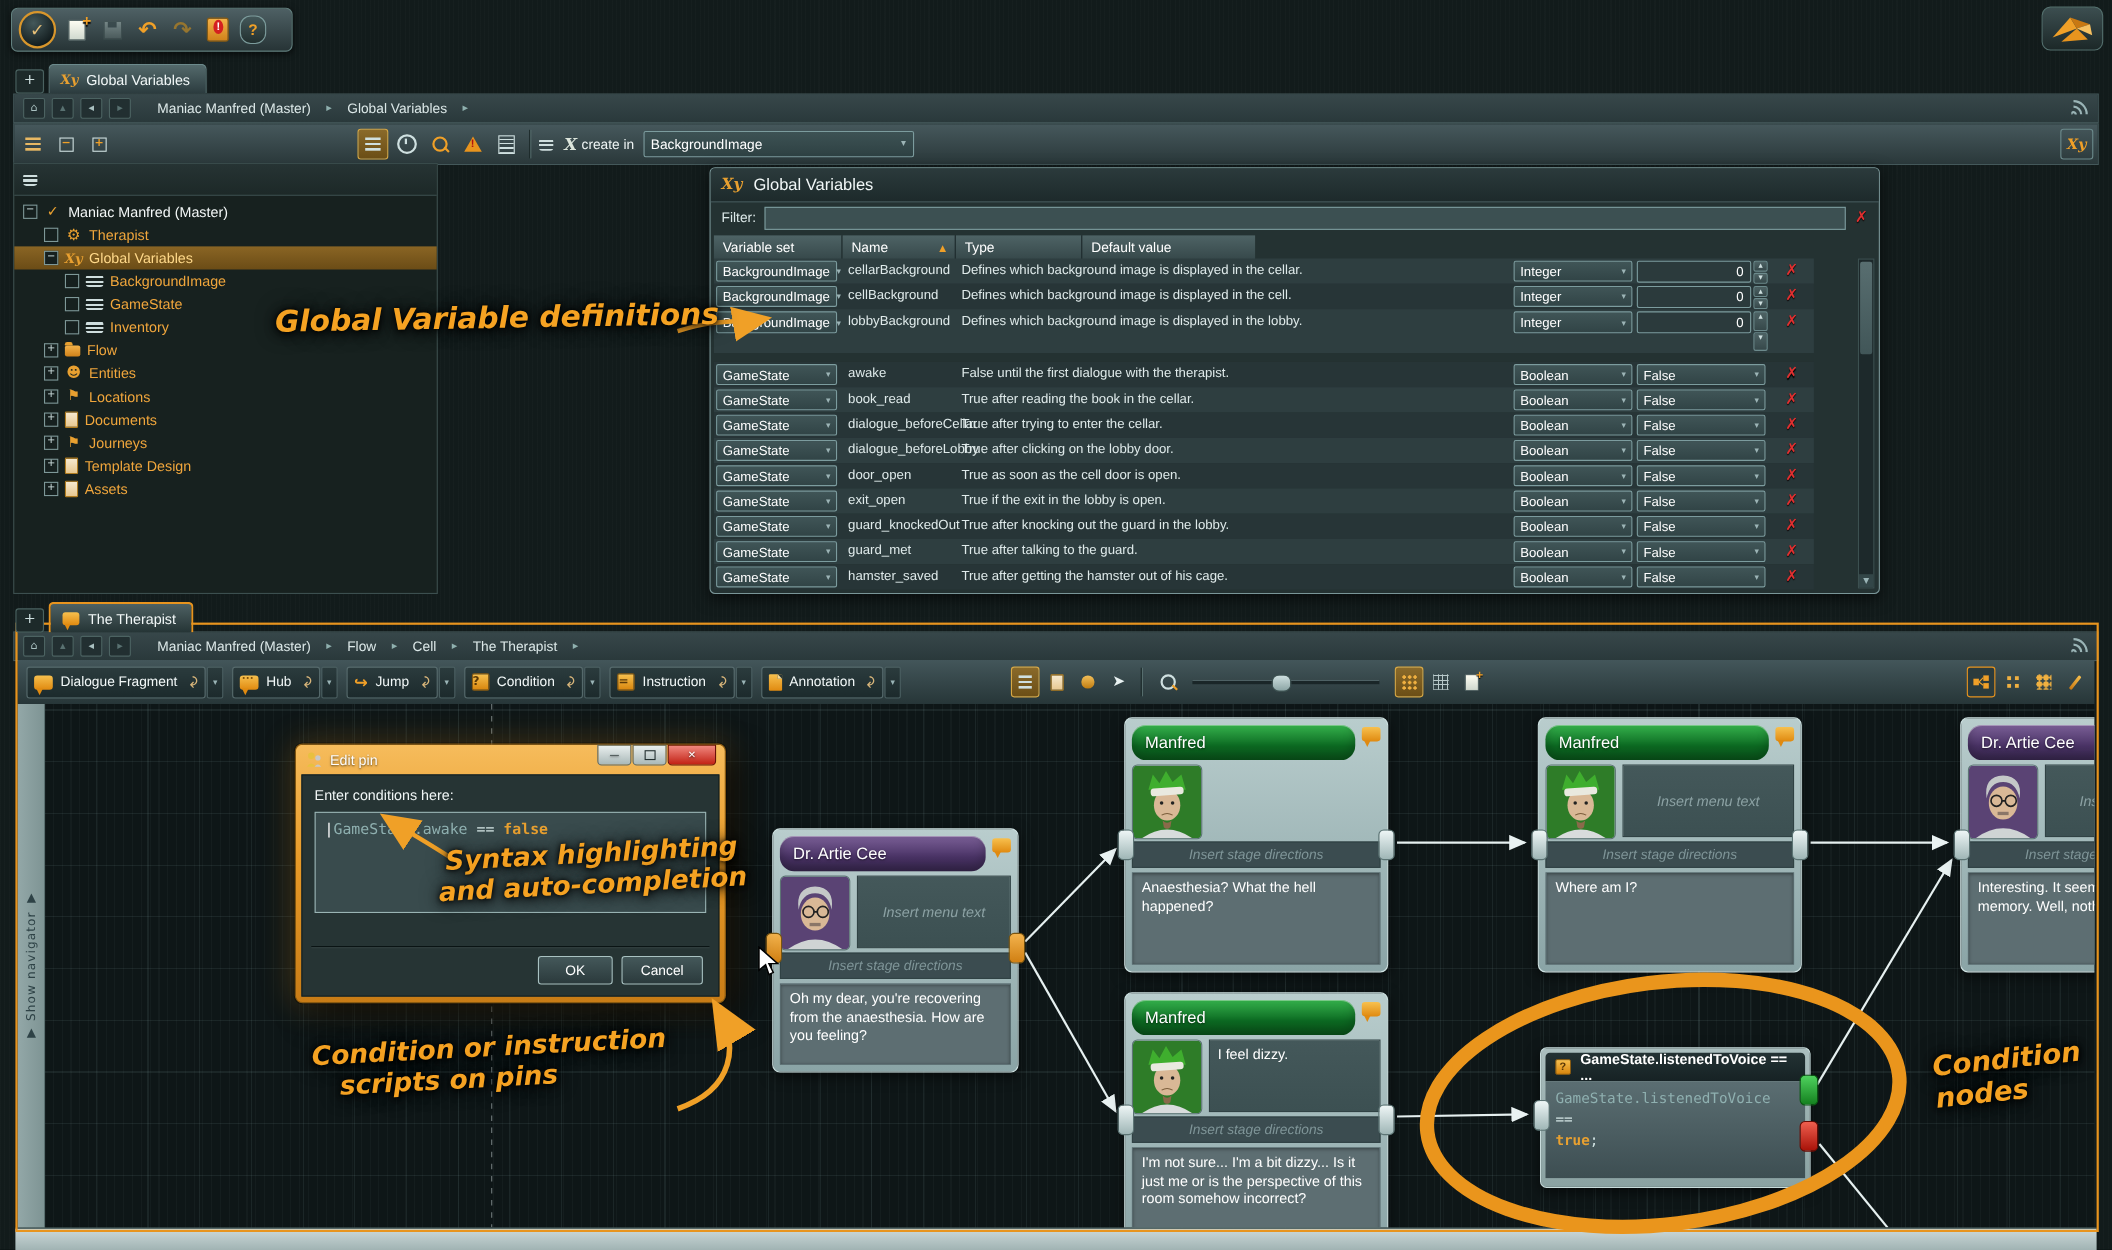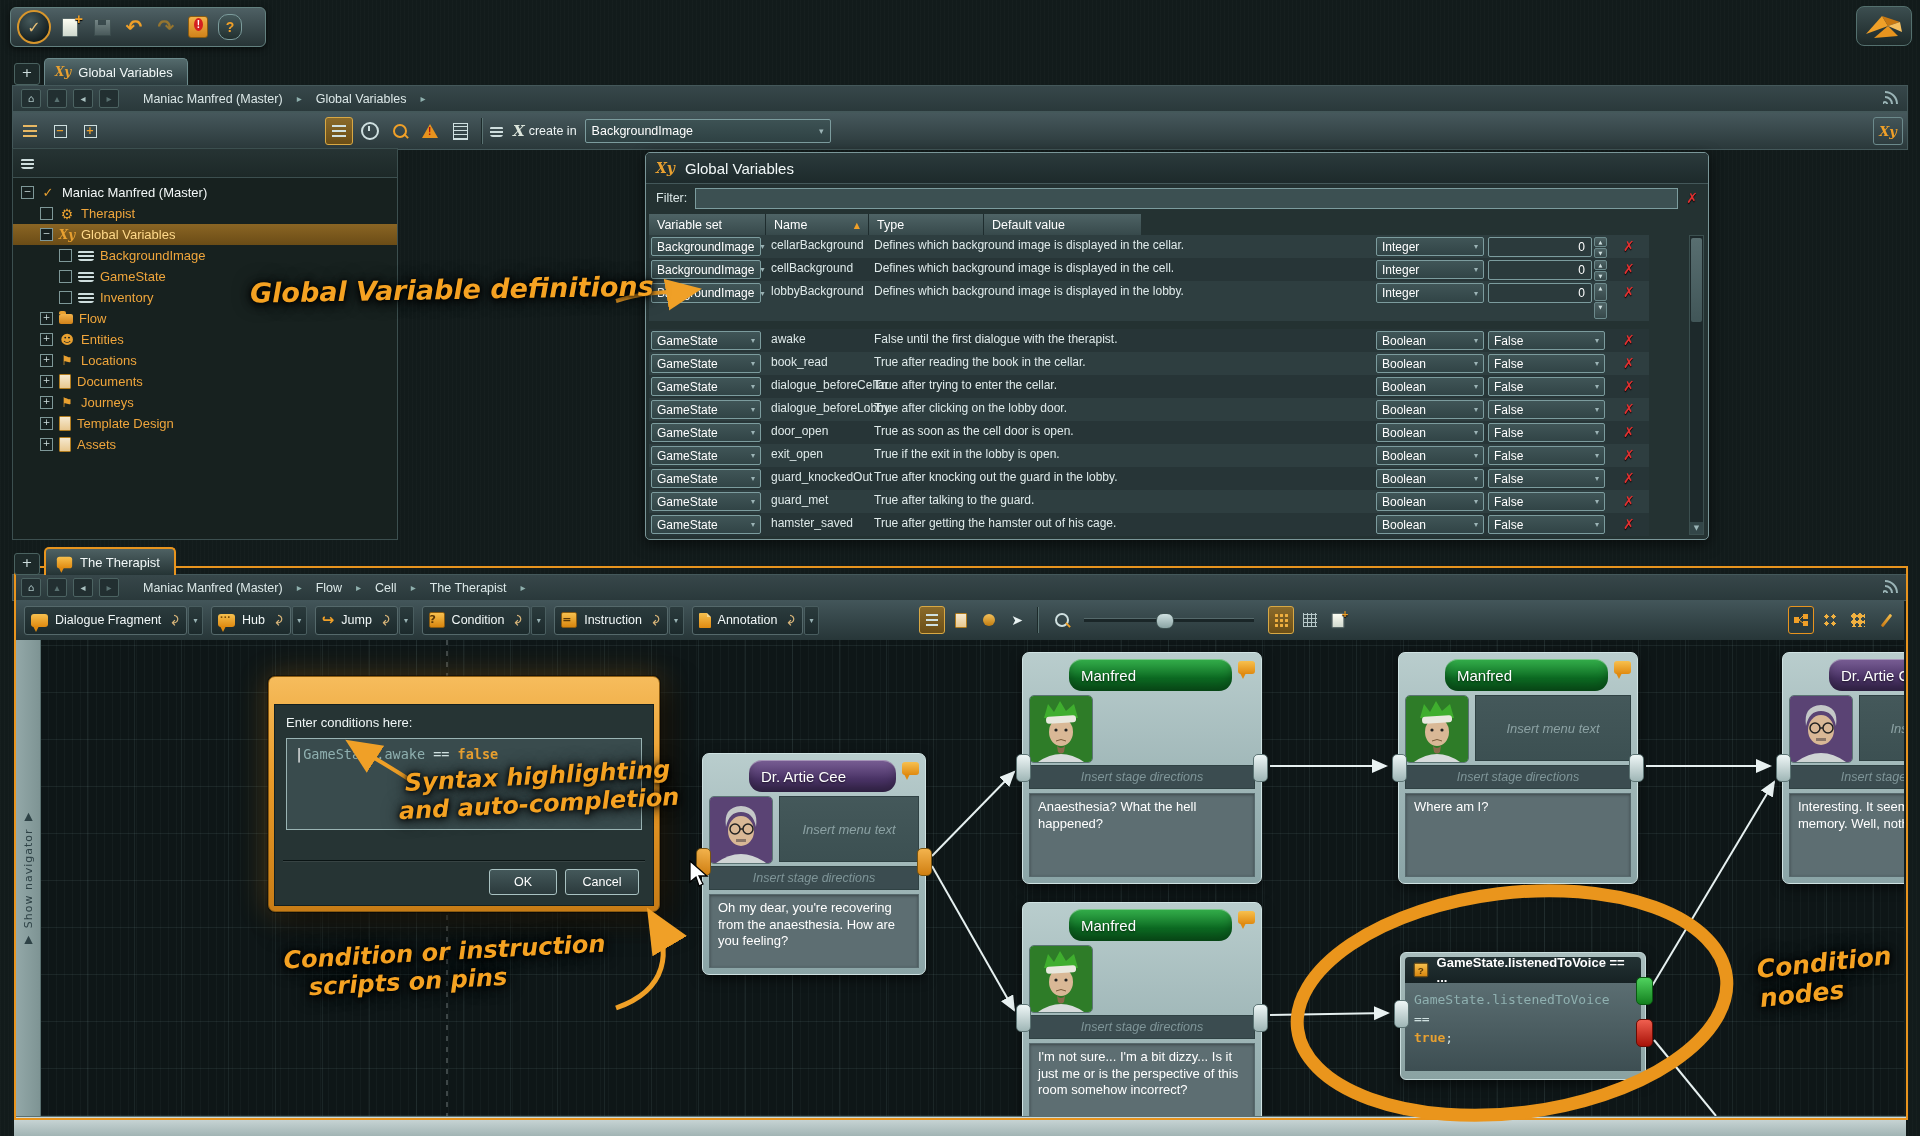--- a/index.html
+++ b/index.html
@@ -144,21 +144,21 @@
     repeating-linear-gradient(90deg,rgba(160,200,200,.09) 0 1px,transparent 1px 47px),
     repeating-linear-gradient(0deg,rgba(160,200,200,.09) 0 1px,transparent 1px 47px);z-index:3;}
   .navigator{position:absolute;left:16px;top:640px;width:24px;height:476px;background:linear-gradient(90deg,#93a8a8,#7e9494);
     border-right:1px solid #5a7070;z-index:4;display:flex;align-items:center;justify-content:center;}
   .navigator span{writing-mode:vertical-rl;transform:rotate(180deg);font-size:11px;color:#2e4246;letter-spacing:1px;}
   .hscroll{position:absolute;left:14px;top:1116px;width:1892px;height:20px;background:linear-gradient(#cdd9d9,#9fb2b2);
     border-top:1px solid #5a7070;z-index:5;}
   
   .fnode{position:absolute;box-sizing:border-box;border-radius:7px;background:linear-gradient(#b9cdcd,#8aa4a6);
     border:1px solid #cfe2e2;box-shadow:0 4px 12px rgba(0,0,0,.55);padding:6px;display:flex;flex-direction:column;gap:4px;z-index:5;}
-  .n-top{display:flex;align-items:flex-start;gap:6px;height:32px;flex:none;margin-left:40px;}
+  .n-top{display:flex;align-items:flex-start;gap:6px;height:32px;flex:none;}
   .n-hdr{flex:1;height:32px;border-radius:13px;display:flex;align-items:center;padding:0 12px;color:#fff;font-size:15px;
     text-shadow:0 1px 2px rgba(0,0,0,.6);box-shadow:inset 0 1px 0 rgba(255,255,255,.35), inset 0 -6px 10px rgba(0,0,0,.25);}
   .n-hdr.green{background:linear-gradient(#35b14c,#0c6a22 60%,#0a5a1c);}
   .n-hdr.purple{background:linear-gradient(#7a5f96,#4a3366 60%,#3c2a54);}
   .n-bub{flex:none;margin-top:2px;}
   .n-mid{display:flex;gap:6px;height:66px;flex:none;}
   .n-port{width:62px;height:66px;border-radius:5px;overflow:hidden;flex:none;border:1px solid #5c7474;}
   .n-menu{flex:1;background:linear-gradient(#44585a,#3c5052);border:1px solid #30	4244;border:1px solid #304244;color:#fff;
     font-size:13px;padding:5px 7px;box-sizing:border-box;}
   .n-menu.ph{display:flex;align-items:center;justify-content:center;color:#8ca2a4;font-style:italic;}
@@ -878,20 +878,21 @@
               <polygon points="14,22 18,8 24,16 30,5 36,15 44,8 48,22" fill="#3fae2e"></polygon>
               <ellipse cx="31" cy="36" rx="12" ry="14" fill="#d9b896"></ellipse>
               <rect x="16" y="20" width="30" height="7" rx="3" fill="#e9e9df" transform="rotate(-4 31 23)"></rect>
               <circle cx="26" cy="34" r="1.6" fill="#222"></circle>
               <circle cx="36" cy="34" r="1.6" fill="#222"></circle>
               <path d="M26,45 q5,-3 10,0" stroke="#7a5c3a" fill="none"></path>
               <path d="M27,50 q4,4 8,0 l-1,6 q-3,3 -6,0 Z" fill="#8a6a4a"></path>
               <path d="M8,66 Q31,50 54,66 Z" fill="#d8dcdc"></path>
             </svg>
         </div>
+        <div class="n-menu">I feel dizzy.</div>
       </div>
       <div class="n-stage">Insert stage directions</div>
       <div class="n-body">I'm not sure... I'm a bit dizzy... Is it just me or is the perspective of this room somehow incorrect?</div>
       <span class="pin light" style="left:-7px;top:101px;"></span>
       <span class="pin light" style="right:-7px;top:101px;"></span>
     </div>
 
     <div class="cnode" style="left:1360px;top:312px;width:246px;height:128px;">
       <div class="c-hdr">
         <span class="ic-qbox" style="transform:scale(.9);">?</span>
@@ -903,20 +904,36 @@
       </div>
       <span class="pin light" style="left:-7px;top:47px;"></span>
       <span class="pin green" style="right:-8px;top:24px;"></span>
       <span class="pin red" style="right:-8px;top:66px;"></span>
     </div>
   </div>
 
   <div class="hscroll"></div>
 
   <div class="dlg">
+    <div class="dlg-title">
+      <svg width="15" height="15" viewBox="0 0 15 15">
+          <circle cx="5" cy="4" r="3" fill="#e8c040"></circle>
+          <path d="M1,14 Q5,8 9,14 Z" fill="#e8c040"></path>
+          <circle cx="11" cy="6" r="2.4" fill="#c8c8c8"></circle>
+          <path d="M8,14 Q11,10 14,14 Z" fill="#c8c8c8"></path>
+        </svg>
+      <span>Edit pin</span>
+      <span class="winbtns">
+        <span class="wbtn gl">—</span>
+        <span class="wbtn">
+            <span class="wmax"></span>
+          </span>
+        <span class="wbtn close gl">✕</span>
+      </span>
+    </div>
     <div class="dlg-body">
       <div class="dlg-label">Enter conditions here:</div>
       <div class="codebox">
         <span style="color:#fff;">|</span><span class="code-ident">GameState.awake</span><span class="code-op"> == </span><span class="code-kw">false</span>
       </div>
       <div class="dlg-sep"></div>
       <div class="dlg-btn" style="right:96px;width:66px;">OK</div>
       <div class="dlg-btn" style="right:14px;width:72px;">Cancel</div>
     </div>
   </div>

